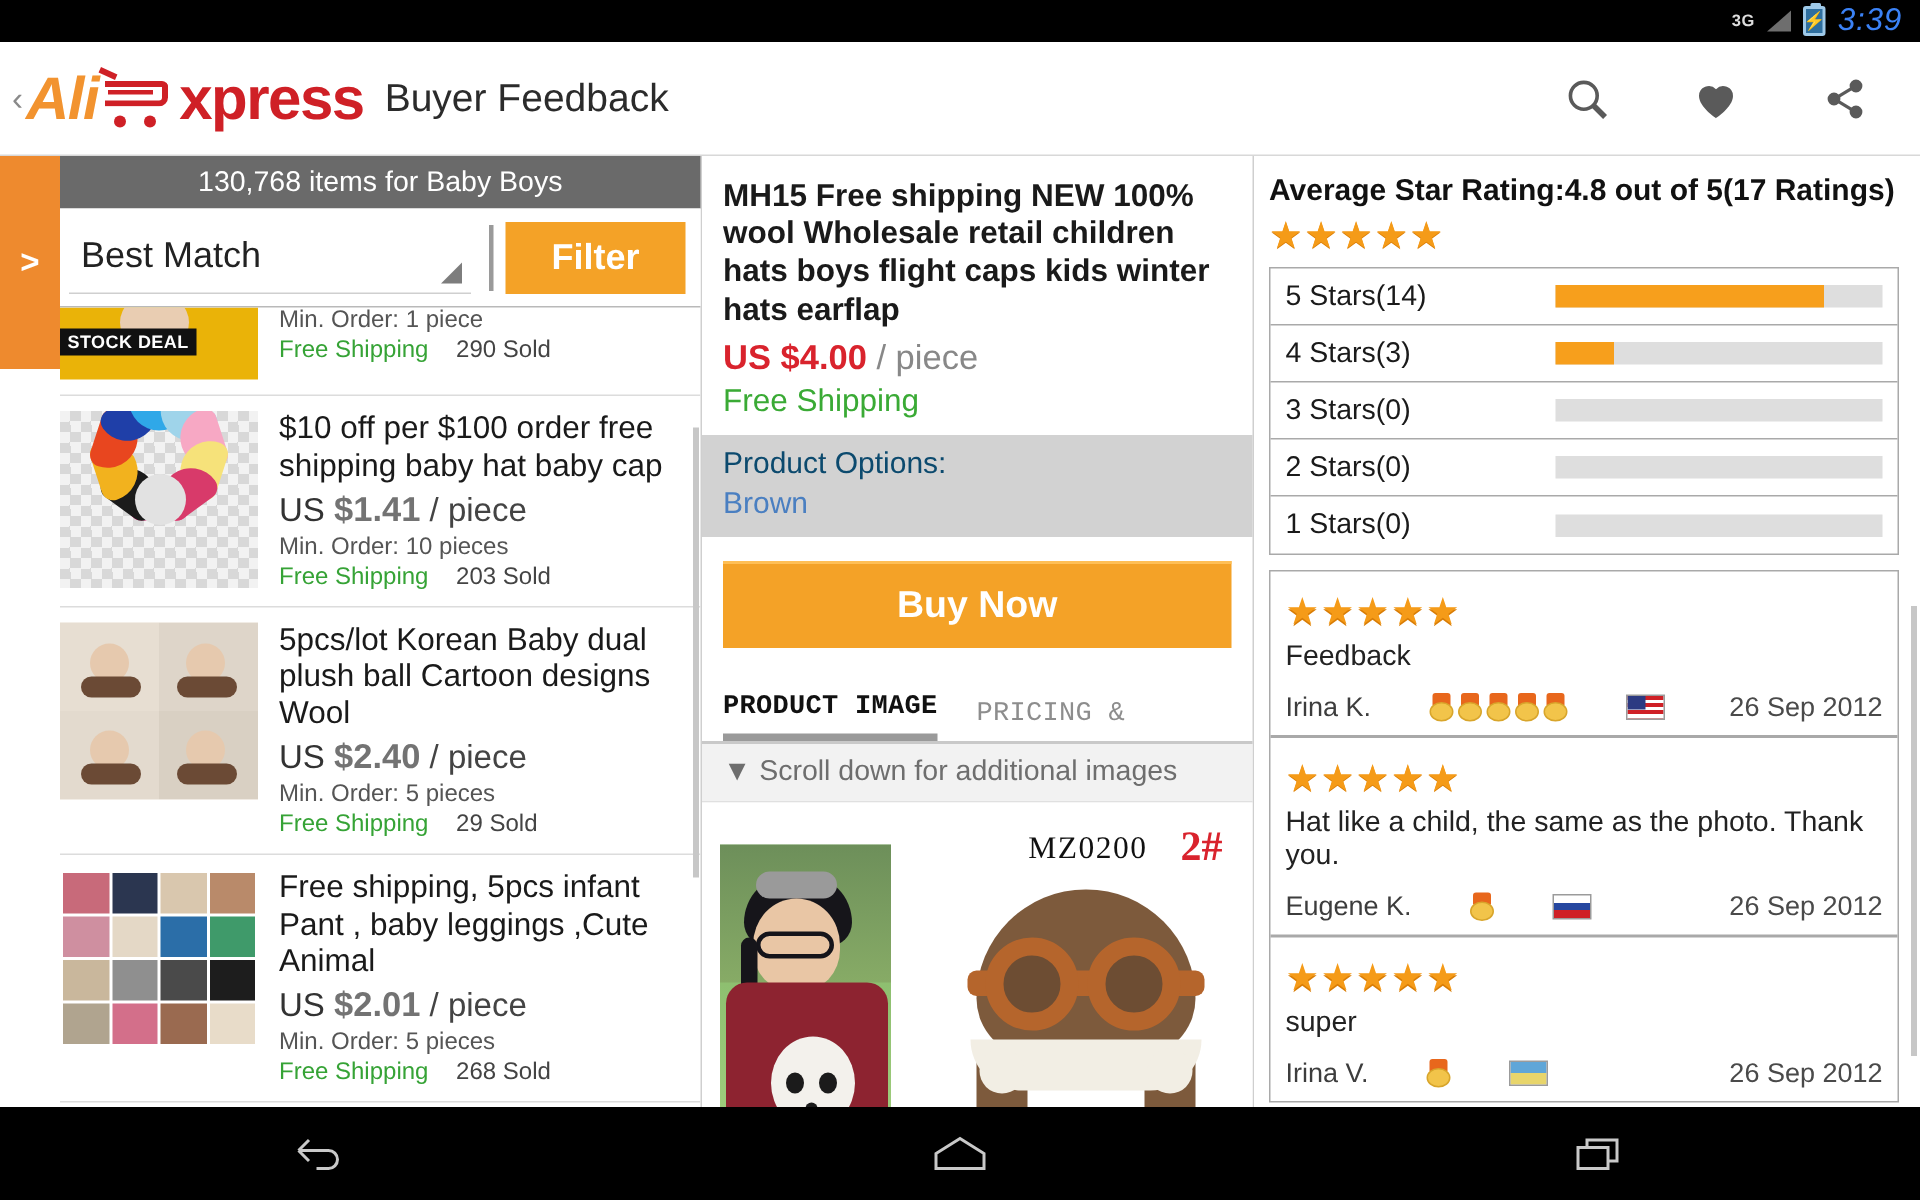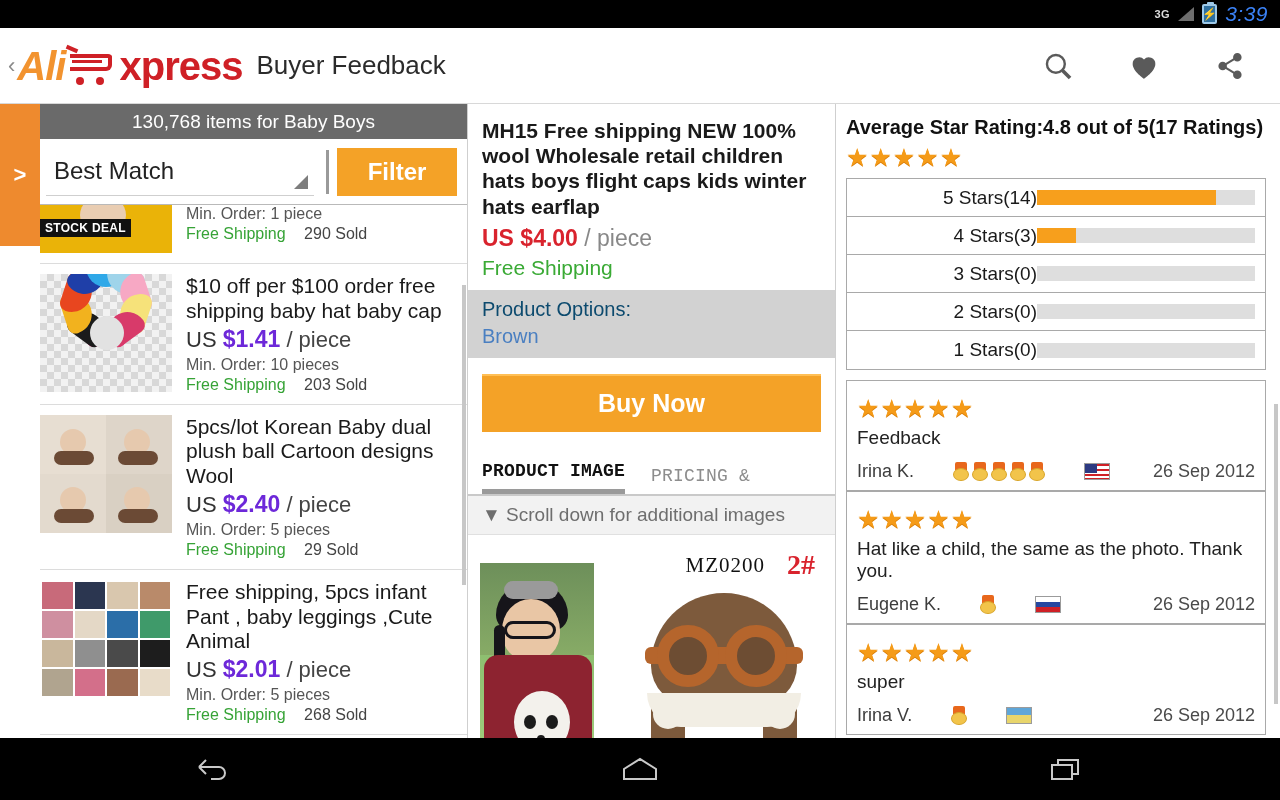--- a/index.html
+++ b/index.html
@@ -110,21 +110,21 @@
     display: flex; padding: 10px 12px 10px 0; border-bottom: 1px solid #dcdcdc; gap: 14px;
   }
   .item.partial { padding-top: 0; }
   .thumb {
     width: 132px; min-width: 132px; height: 118px; background: #eee; position: relative; overflow: hidden;
   }
   .thumb-inner { width: 100%; height: 100%; position: relative; }
   .item-info { flex: 1; min-width: 0; }
   .item-title { font-size: 21px; color: #1a1a1a; line-height: 1.18; }
   .item-price { font-size: 22px; color: #333; margin-top: 2px; }
-  .item-price b { color: #6d28d9; font-size: 23px; }
+  .item-price b { color: #737373; font-size: 23px; }
   .item-price .unit { color: #444; }
   .item-min { font-size: 16px; color: #555; margin-top: 3px; }
   .item-meta { font-size: 16px; margin-top: 2px; }
   .item-meta .ship { color: #36a336; }
   .item-meta .sold { color: #444; margin-left: 14px; }
 
   
   .t-hats { background: repeating-conic-gradient(#d8d8d8 0 25%, #f2f2f2 0 50%) 0 0/14px 14px; }
   .hat-ring { position: absolute; inset: 0; }
   .hat-ring span { position: absolute; width: 40px; height: 28px; border-radius: 20px 20px 8px 8px; left: 46px; top: 45px; transform-origin: 20px -16px; }
@@ -189,21 +189,21 @@
   .pimg .code2 { position: absolute; right: 8px; top: 0px; font-family: "Liberation Serif", serif; font-size: 28px; font-weight: bold; color: #d9232d; }
 
   
   .right-pane { flex: 1; background: #fff; padding: 12px 14px 0 10px; overflow: hidden; position: relative; }
   .rp-title { font-size: 20px; font-weight: bold; color: #111; }
   .stars { display: flex; gap: 1px; margin-top: 6px; }
   .star { color: #f59b18; font-size: 25px; line-height: 1; text-shadow: 0 1px 0 #d97d06; }
   .rating-table { border: 1px solid #a9a9a9; margin-top: 8px; }
   .rating-row { display: flex; align-items: center; height: 38px; border-bottom: 1px solid #a9a9a9; padding: 0 10px; }
   .rating-row:last-child { border-bottom: none; }
-  .rating-label { width: 180px; font-size: 19px; color: #1a1a1a; text-align: right; }
+  .rating-label { width: 180px; font-size: 19px; color: #1a1a1a; }
   .rating-bar { flex: 1; height: 15px; background: #dedede; position: relative; }
   .rating-fill { position: absolute; left: 0; top: 0; bottom: 0; background: #f79f1c; }
   .reviews { border: 1px solid #a9a9a9; margin-top: 10px; }
   .review { padding: 9px 10px 8px; border-bottom: 2px solid #a9a9a9; }
   .review:last-child { border-bottom: none; }
   .rv-text { font-size: 19px; color: #222; margin-top: 6px; }
   .rv-foot { display: flex; align-items: center; margin-top: 12px; gap: 31px; }
   .rv-name { font-size: 18px; color: #3d3d3d; }
   .rv-medals { display: flex; gap: 3px; margin-left: 8px; }
   .medal { width: 16px; height: 19px; position: relative; }

